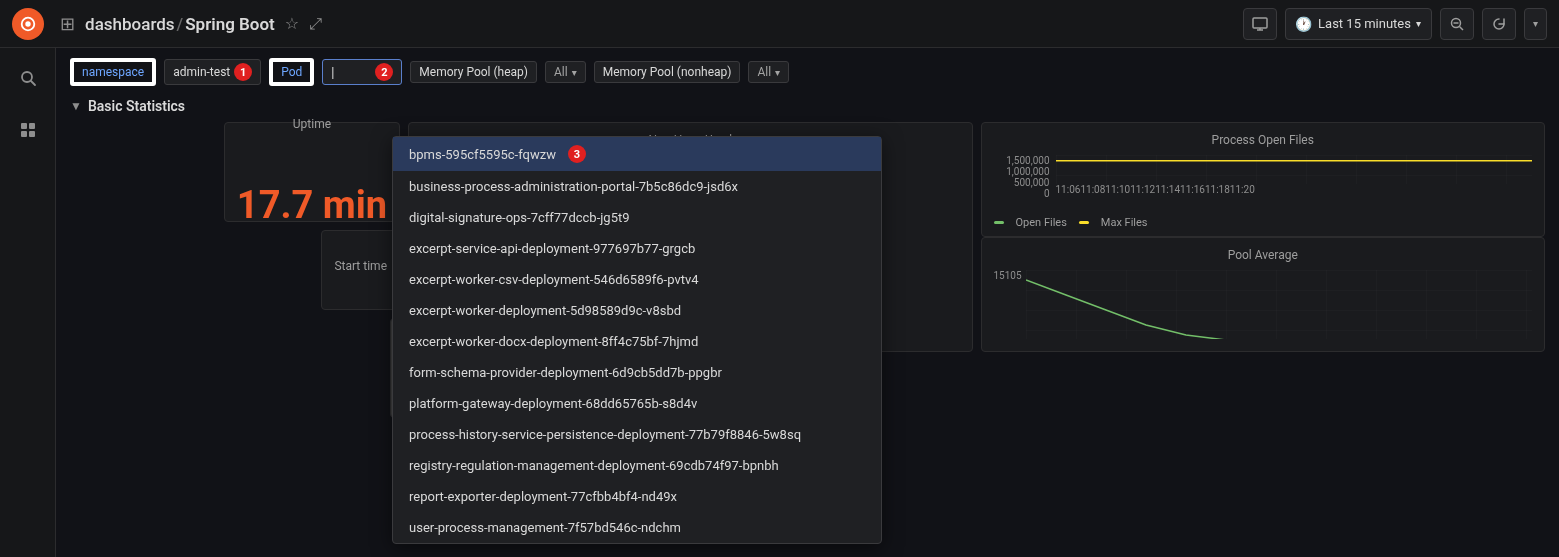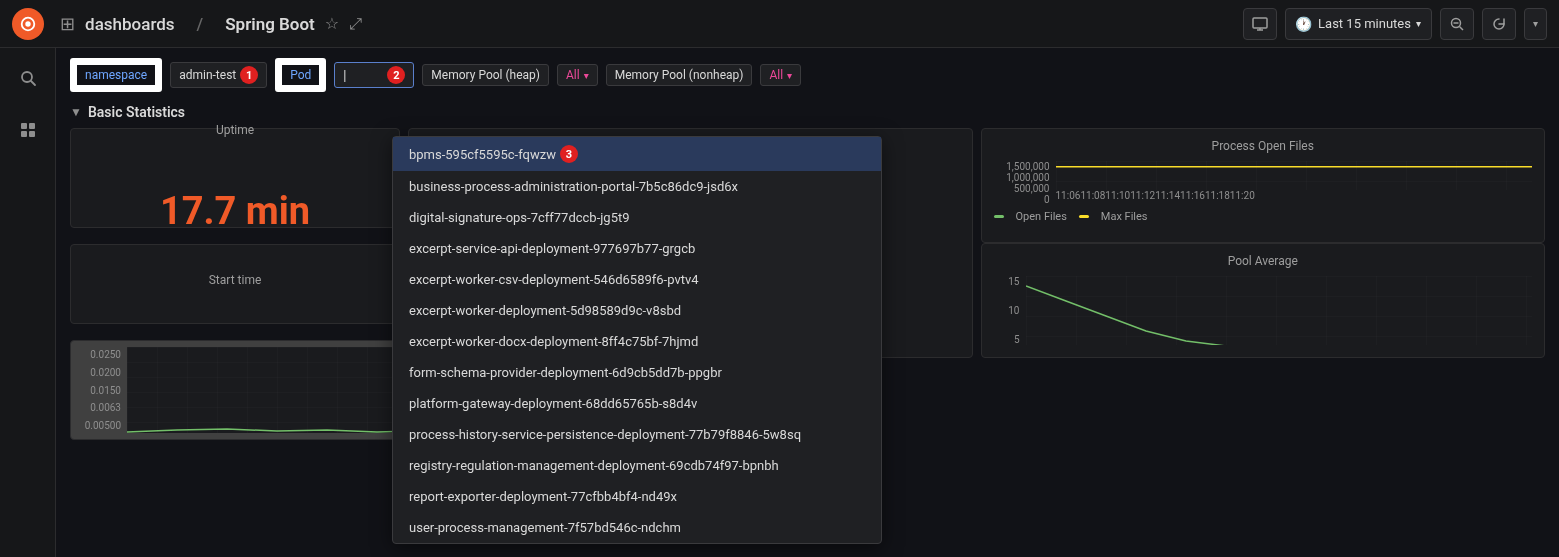--- a/index.html
+++ b/index.html
@@ -26,21 +26,21 @@
     .topbar-logo {
       width: 32px; height: 32px;
       background: #f05a28;
       border-radius: 50%;
       display: flex; align-items: center; justify-content: center;
       flex-shrink: 0;
     }
     .topbar-logo svg { width: 18px; height: 18px; }
     .topbar-grid-icon { color: #8e8e8e; font-size: 18px; margin-left: 6px; }
     .topbar-breadcrumb {
-      display: flex; align-items: center; gap: 22px;
+      display: flex; align-items: center; gap: 2px;
       font-size: 17px; color: #d9d9d9; font-weight: 500;
     }
     .topbar-breadcrumb .slash { color: #666; }
     .topbar-breadcrumb .title { color: #d9d9d9; font-weight: 600; }
     .topbar-star { color: #8e8e8e; font-size: 16px; cursor: pointer; }
     .topbar-share { color: #8e8e8e; font-size: 16px; cursor: pointer; }
     .topbar-right {
       margin-left: auto;
       display: flex; align-items: center; gap: 8px;
     }
@@ -103,21 +103,21 @@
     
     .filter-bar {
       display: flex;
       align-items: center;
       gap: 8px;
       margin-bottom: 12px;
     }
     .filter-label {
       color: #6ea6ff;
       font-size: 12px;
-      border: 7px solid #ffffff;
+      border: 4px solid #ffffff;
       border-radius: 3px;
       padding: 3px 8px;
       background: transparent;
     }
     .filter-value {
       background: #1f2023;
       border: 1px solid #3a3a3d;
       border-radius: 3px;
       padding: 3px 8px;
       color: #d9d9d9;
@@ -149,21 +149,21 @@
       border: none;
       color: #d9d9d9;
       font-size: 12px;
       outline: none;
       width: 40px;
     }
     .all-btn {
       background: #1f2023;
       border: 1px solid #3a3a3d;
       border-radius: 3px;
-      color: #ec4899;
+      color: #a3a3a3;
       font-size: 12px;
       padding: 3px 8px;
       cursor: pointer;
       display: flex; align-items: center; gap: 4px;
     }
     .all-btn .chevron { font-size: 10px; }
 
     
     .section-header {
       font-size: 14px;
@@ -213,21 +213,21 @@
       border: 1px solid #3a3a3d;
       border-radius: 4px;
       z-index: 100;
       box-shadow: 0 4px 20px rgba(0,0,0,0.5);
     }
     .dropdown-item {
       padding: 8px 16px;
       font-size: 13px;
       color: #d9d9d9;
       cursor: pointer;
-      display: flex; align-items: center; gap: 4px;
+      display: flex; align-items: center; gap: 12px;
     }
     .dropdown-item.selected { background: #2a3a5c; }
 
     .gauge-svg {
       width: 220px;
       height: 150px;
     }
 
     .legend-row {
       display: flex; align-items: center; gap: 12px;
@@ -360,21 +360,21 @@
       </div>
     </div>
 
     <div class="section-header">
       <span class="chevron-icon">▼</span>
       <span>Basic Statistics</span>
     </div>
 
     <div style="display: grid; grid-template-columns: 330px 1fr 1fr; grid-template-rows: 230px; gap: 8px; position: relative;">
 
-      <div style="display: flex; flex-direction: column; gap: 16px;">
+      <div style="display: flex; flex-direction: column; gap: 8px; align-items: flex-end;">
 
         <div class="value-panel" style="flex: 0 0 auto; height: 100px;">
           <div class="panel-title">Uptime</div>
           <div class="uptime-value">17.7 min</div>
         </div>
 
         <div class="value-panel" style="flex: 0 0 auto; height: 80px;">
           <div class="panel-title">Start time</div>
         </div>
 
@@ -458,33 +458,33 @@
               <span>11:08</span>
               <span>11:10</span>
               <span>11:12</span>
               <span>11:14</span>
               <span>11:16</span>
               <span>11:18</span>
               <span>11:20</span>
             </div>
           </div>
 
-          <div class="legend-row" style="margin-top: 0;">
+          <div class="legend-row" style="margin-top: 12px;">
             <span class="legend-dot" style="background: #73bf69;"></span>
             <span>Open Files</span>
             <span class="legend-dot" style="background: #fade2a;"></span>
             <span>Max Files</span>
           </div>
         </div>
 
         <div class="panel" style="flex: 1; overflow: hidden;">
           <div class="panel-title">Pool Average</div>
           <div style="height: calc(100% - 24px); position: relative;">
 
-            <div style="position: absolute; left: 0; top: 0; bottom: 0; width: 30px; display: flex; flex-direction: column; justify-content: space-between; font-size: 10px; color: #8e8e8e; text-align: right; padding-right: 4px;">
+            <div style="position: absolute; left: 0; top: 0; bottom: 0; width: 30px; display: flex; flex-direction: row; justify-content: space-between; font-size: 10px; color: #8e8e8e; text-align: right; padding-right: 4px;">
               <span>15</span>
               <span>10</span>
               <span>5</span>
             </div>
             <div style="position: absolute; left: 32px; right: 0; top: 0; bottom: 0; overflow: hidden;">
               <svg width="100%" height="100%" preserveAspectRatio="none">
                 <defs>
                   <pattern id="grid-la" width="50" height="20" patternUnits="userSpaceOnUse">
                     <path d="M 50 0 L 0 0 0 20" fill="none" stroke="#2c2c2e" stroke-width="0.5"></path>
                   </pattern>

